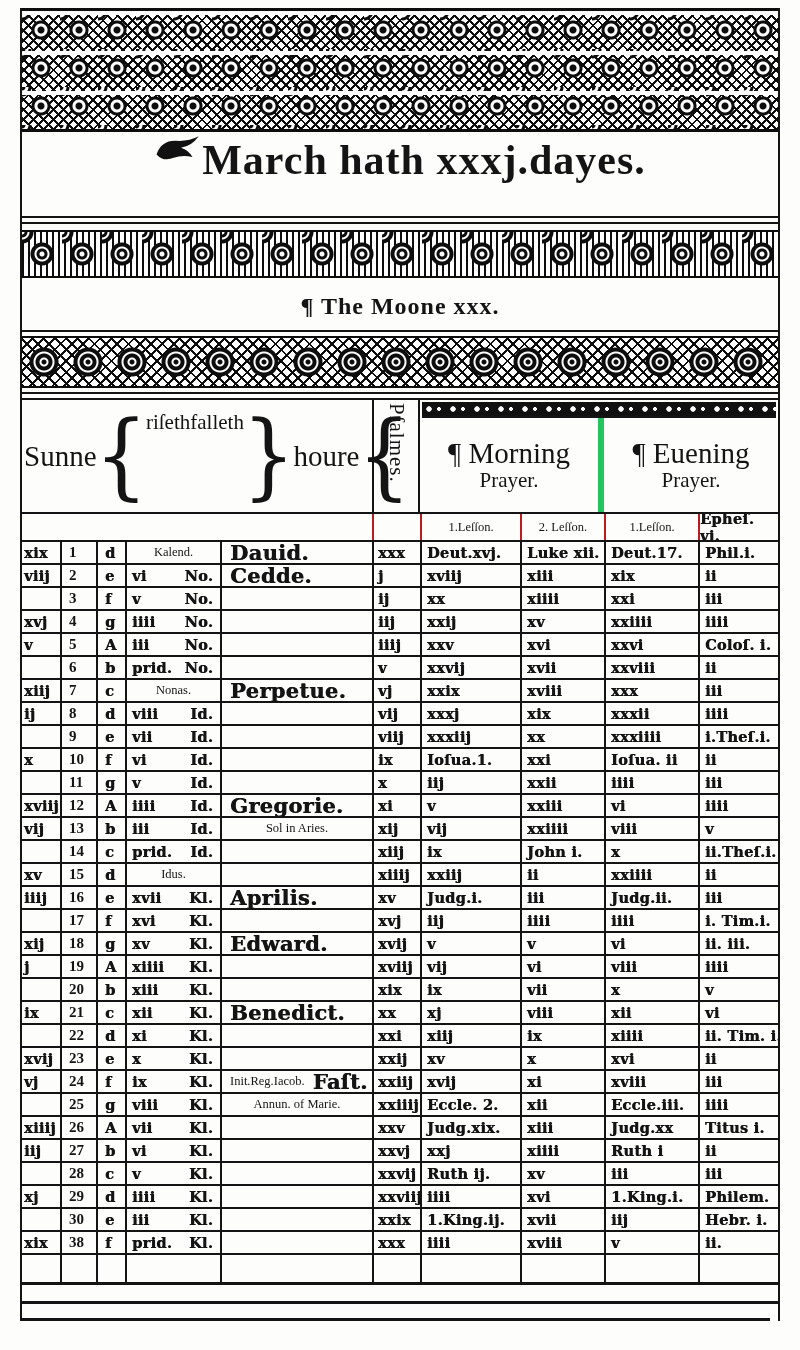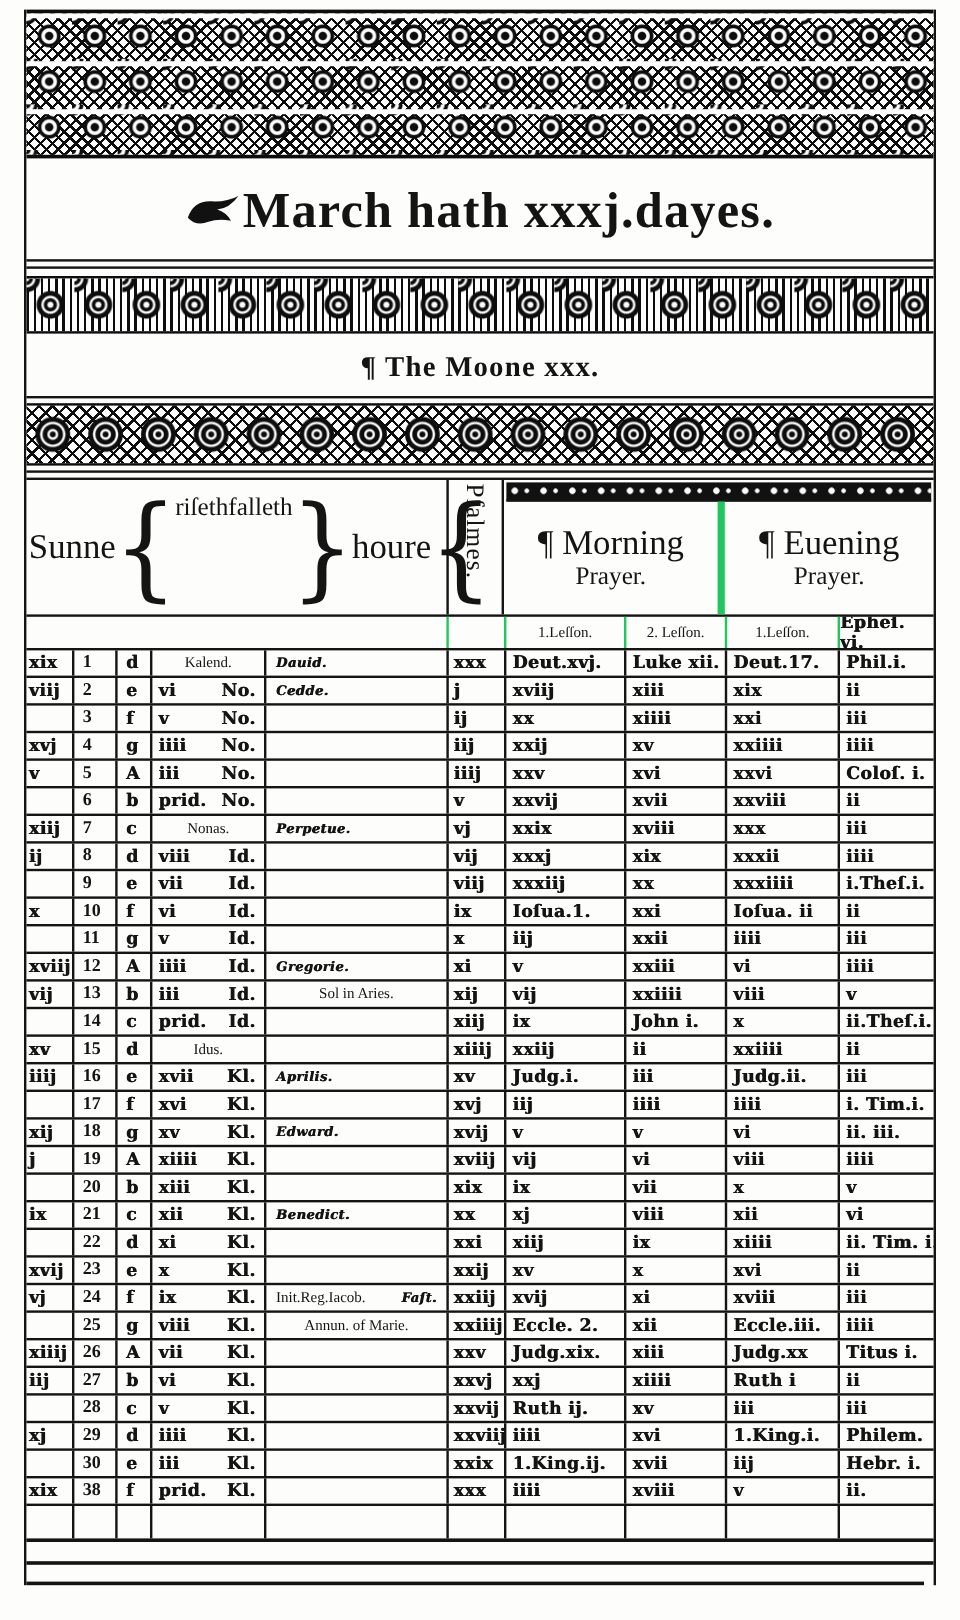--- a/index.html
+++ b/index.html
@@ -34,21 +34,21 @@
     background-image:
       radial-gradient(circle at 50% 50%, #0d0d0d 2px, #fff 3px 4px, #0d0d0d 5px 8px, #fff 9px 10px, #0d0d0d 11px 14px, transparent 15px),
       repeating-linear-gradient(45deg, #0d0d0d 0 2px, transparent 2px 8px),
       repeating-linear-gradient(-45deg, #0d0d0d 0 2px, transparent 2px 8px);
     background-size:44px 48px, 100% 100%, 100% 100%;
   }
   
   .rule{height:2px;background:#141414;}
   .rule-dbl{height:4px;border-top:2px solid #141414;border-bottom:2px solid #141414;}
   
-  .title-row{height:80px;display:flex;align-items:center;justify-content:center;margin-top:4px;}
+  .title-row{height:80px;display:flex;justify-content:center;margin-top:4px;}
   .leaf{width:48px;height:26px;fill:#111;transform:rotate(-6deg);}
   .title-text{font-size:42px;font-weight:600;letter-spacing:1px;}
   .moone-row{height:48px;display:flex;align-items:center;justify-content:center;
     border-bottom:2px solid #141414;font-size:24px;font-weight:600;letter-spacing:1px;}
   
   .head-grid{display:grid;grid-template-columns:350px 48px 358px;height:112px;border-bottom:2px solid #141414;}
   .sun-block{display:flex;align-items:center;padding-left:2px;}
   .sun-word{font-size:29px;}
   .brace{font-family:"DejaVu Serif",serif;font-size:84px;line-height:1;font-weight:400;transform:scaleY(1.12);margin:0 -2px;}
   .rf-col{display:flex;flex-direction:row;justify-content:space-between;height:92px;font-size:21px;padding:2px 0;}
@@ -60,40 +60,40 @@
     background-image:radial-gradient(circle at 7px 7px, #fff 2.4px, transparent 3px),
                      radial-gradient(circle at 17px 7px, #fff 1.6px, transparent 2.2px);
     background-size:24px 14px;border-bottom:2px solid #141414;}
   .prayer-cols{flex:1;display:grid;grid-template-columns:184px 174px;}
   .prayer-cell{display:flex;flex-direction:column;align-items:center;justify-content:center;border-right:6px solid #22c55e;}
   .prayer-cell.ev{border-right:none;}
   .p-main{font-size:29px;}
   .p-sub{font-size:21px;margin-top:-2px;}
   
   .subhead{display:grid;grid-template-columns:350px 48px 100px 84px 94px 80px;height:26px;border-bottom:2px solid #141414;}
-  .sh{display:flex;align-items:center;justify-content:center;border-left:2px solid #22c55e;box-sizing:border-box;overflow:hidden;}
+  .sh{display:flex;align-items:center;justify-content:center;border-left:2px solid #b91c1c;box-sizing:border-box;overflow:hidden;}
   .sh-blank{border-left:none;}
   
   .bl{font-family:"DejaVu Serif",serif;font-weight:700;letter-spacing:0.3px;font-size:14.5px;text-shadow:0.5px 0 0 #141414;}
   .rm{font-family:"Liberation Serif",serif;font-weight:400;font-size:12.5px;}
   .dnum{font-family:"Liberation Serif",serif;font-weight:700;font-size:15px;}
   
   .trow{display:grid;grid-template-columns:38px 36px 29px 95px 152px 48px 100px 84px 94px 80px;
     height:23px;border-bottom:2px solid #141414;box-sizing:border-box;}
   .tc{border-left:2px solid #141414;box-sizing:border-box;display:flex;align-items:center;overflow:hidden;white-space:nowrap;}
   .tc:first-child{border-left:none;}
   .c-g{padding-left:2px;}
   .c-d{padding-left:7px;}
   .c-l{padding-left:7px;}
   .c-cal.cal-bl{justify-content:space-between;padding:0 7px 0 5px;}
   .c-cal.cal-rm{justify-content:center;}
   .c-f{padding:0 8px;gap:8px;}
   .c-f.center{justify-content:center;}
   .c-f.spread{justify-content:space-between;}
-  .c-f .fbl{font-size:11px;font-style:italic;}
+  .c-f .fbl{font-size:21px;}
   .c-f .frm{font-size:12.5px;}
   .c-p{padding-left:4px;}
   .c-m1,.c-m2,.c-e1,.c-e2{padding-left:5px;}
   
   .foot-row{display:grid;grid-template-columns:38px 36px 29px 95px 152px 48px 100px 84px 94px 80px;
     height:30px;border-bottom:3px solid #141414;box-sizing:border-box;}
   .foot-row div{border-left:2px solid #141414;}
   .foot-row div:first-child{border-left:none;}
   .foot1{margin-top:16px;height:3px;}
   .foot2{margin-top:14px;height:3px;width:99%;}

